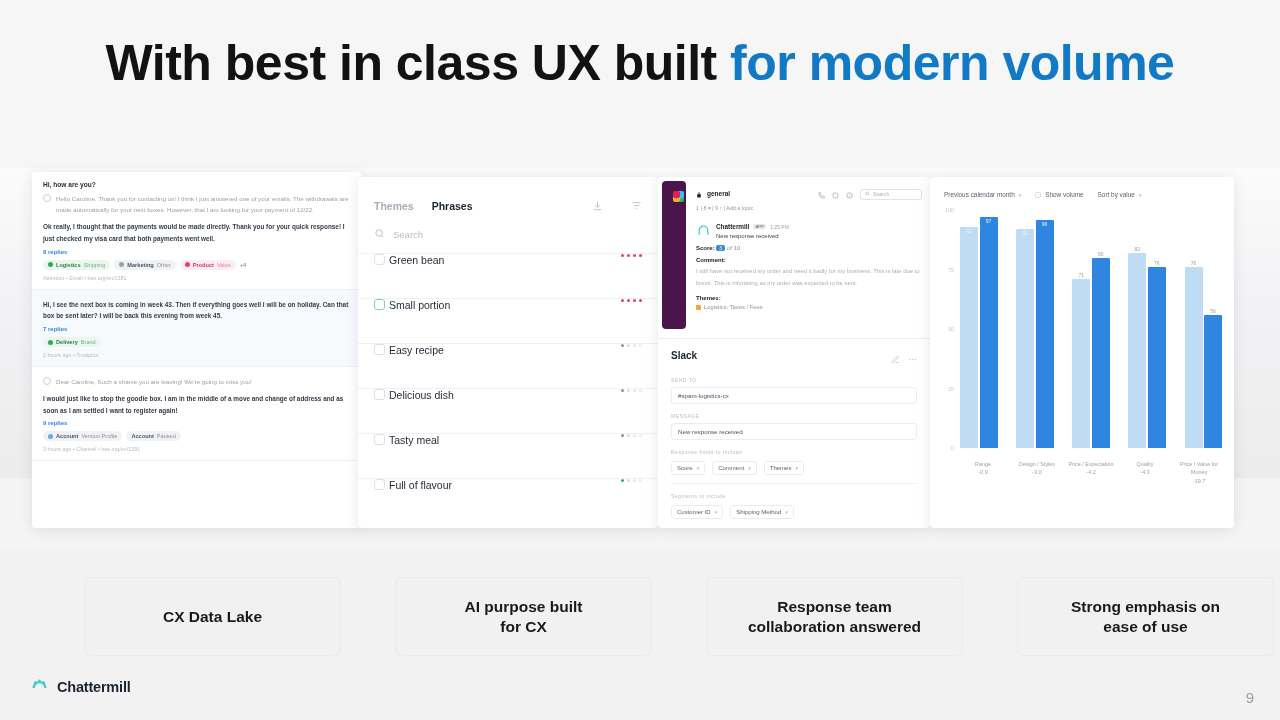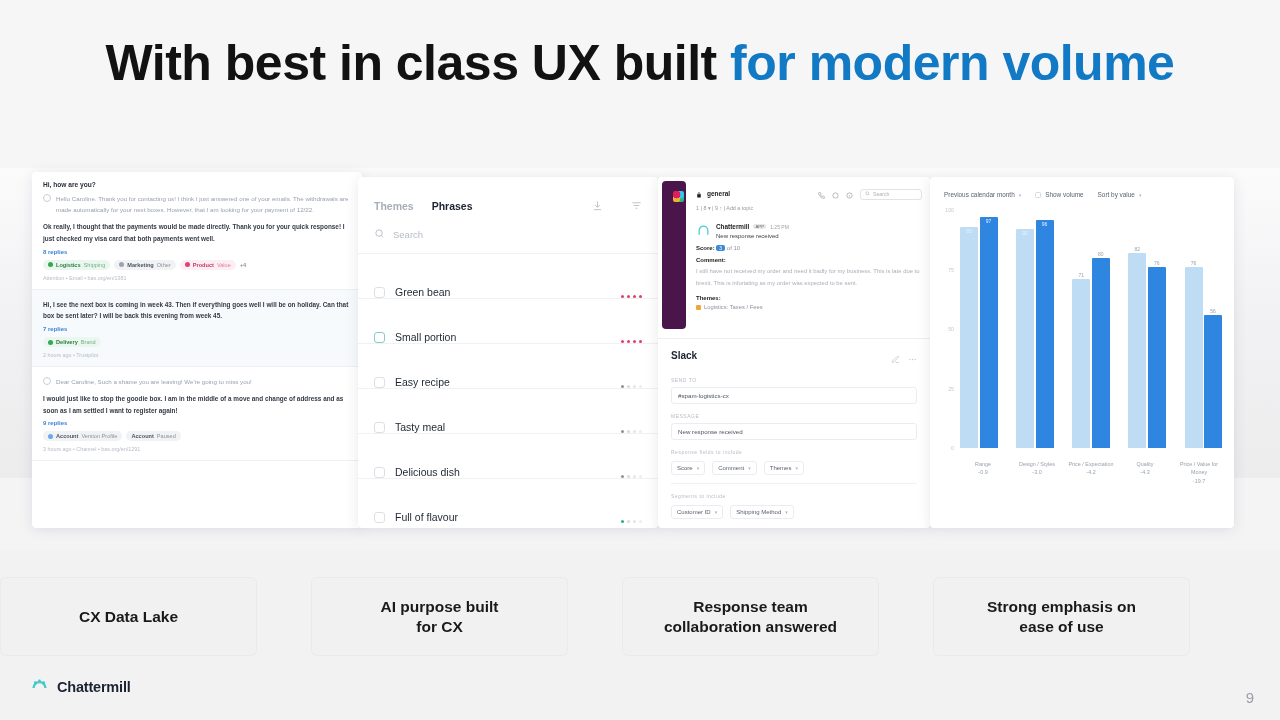--- a/index.html
+++ b/index.html
@@ -59,21 +59,21 @@
 
   
   .p2 { left:326px; top:5px; width:300px; height:351px; }
   .ph-head { display:flex; align-items:center; padding:20px 16px 6px 16px; gap:18px; }
   .ph-tab { font-size:10.5px; color:#a8aeb8; font-weight:600; }
   .ph-tab.active { color:#1b2330; font-weight:700; }
   .ph-head-spacer { flex:1; }
   .ph-icon { color:#b9bfc8; }
   .ph-search { display:flex; align-items:center; gap:8px; padding:4px 16px 10px 16px; }
   .ph-search-text { font-size:9.5px; color:#b6bcc6; }
-  .ph-row { display:flex; align-items:flex-end; gap:10px; padding:0 16px; height:45px;
+  .ph-row { display:flex; align-items:flex-start; gap:4px; padding:0 16px; height:45px;
             border-top:1px solid #f0f1f3; }
   .ph-check { width:11px; height:11px; border-radius:3px; border:1px solid #dcdfe4; flex:0 0 11px; }
   .ph-check.sel { border-color:#7fd0c6; }
   .ph-label { font-size:10.5px; color:#1f2733; }
   .ph-spark { margin-left:auto; display:flex; gap:3px; align-items:center; }
   .ph-spark i { width:3px; height:3px; border-radius:50%; display:block; }
 
   
   .p3 { left:626px; top:5px; width:272px; height:351px; }
   .slack-top { position:relative; height:162px; background:#fff; border-bottom:1px solid #eceef1; }
@@ -143,22 +143,22 @@
   .bar.light { background:#bfdcf5; }
   .bar.dark { background:#2f86e0; }
   .bar-val { position:absolute; width:100%; text-align:center; font-size:5px; color:#9aa2ad; }
   .bar-val.inside { color:#e8f2fc; }
   .x-axis { position:absolute; left:20px; right:2px; top:250px;
             display:flex; justify-content:space-between; }
   .x-lab { width:46px; text-align:center; font-size:5.4px; line-height:1.55; color:#9aa2ad; }
   .x-lab .num { display:block; }
 
   
-  .cards { position:absolute; top:577px; left:0; right:16px; z-index:5;
-           display:flex; justify-content:flex-start; gap:54px; }
+  .cards { position:absolute; top:577px; left:0; right:6px; z-index:5;
+           display:flex; justify-content:flex-end; gap:54px; }
   .card { width:257px; height:79px; background:#f1f1f2; border-radius:6px;
           display:flex; align-items:center; justify-content:center; text-align:center;
           box-shadow:inset 0 0 0 1px #eaeaeb; }
   .card span { font-size:15.5px; font-weight:700; color:#1a1a1a; line-height:1.28; }
 
   
   .footer-logo { position:absolute; left:30px; bottom:22px; display:flex; align-items:center;
                  gap:8px; z-index:6; }
   .logo-text { font-size:14.5px; font-weight:700; color:#1b2330; letter-spacing:-0.2px; }
   .page-num { position:absolute; right:26px; bottom:14px; font-size:15px; color:#9aa0a6; z-index:6; }
@@ -297,31 +297,31 @@
       <span class="ph-label">Easy recipe</span>
       <span class="ph-spark">
         <i style="background:#8e949e"></i>
           <i style="background:#d8dbe0"></i>
           <i style="background:#e3e5e9"></i>
           <i style="background:#eceef1"></i>
       </span>
     </div>
     <div class="ph-row">
       <span class="ph-check"></span>
-      <span class="ph-label">Tasty meal</span>
+      <span class="ph-label">Delicious dish</span>
       <span class="ph-spark">
         <i style="background:#8e949e"></i>
           <i style="background:#d8dbe0"></i>
           <i style="background:#e3e5e9"></i>
           <i style="background:#eceef1"></i>
       </span>
     </div>
     <div class="ph-row">
       <span class="ph-check"></span>
-      <span class="ph-label">Delicious dish</span>
+      <span class="ph-label">Tasty meal</span>
       <span class="ph-spark">
         <i style="background:#8e949e"></i>
           <i style="background:#d8dbe0"></i>
           <i style="background:#e3e5e9"></i>
           <i style="background:#eceef1"></i>
       </span>
     </div>
     <div class="ph-row">
       <span class="ph-check"></span>
       <span class="ph-label">Full of flavour</span>

